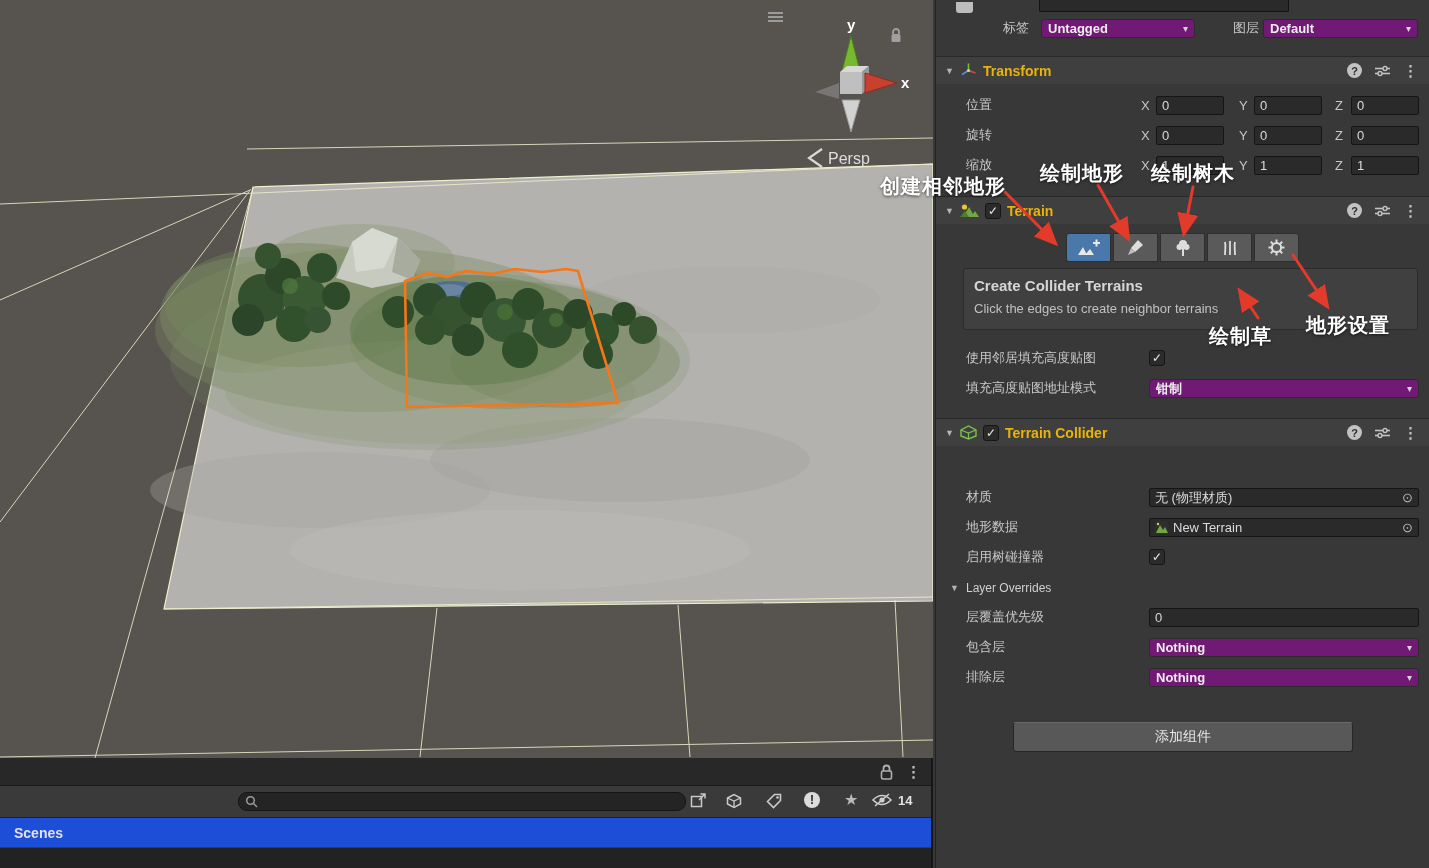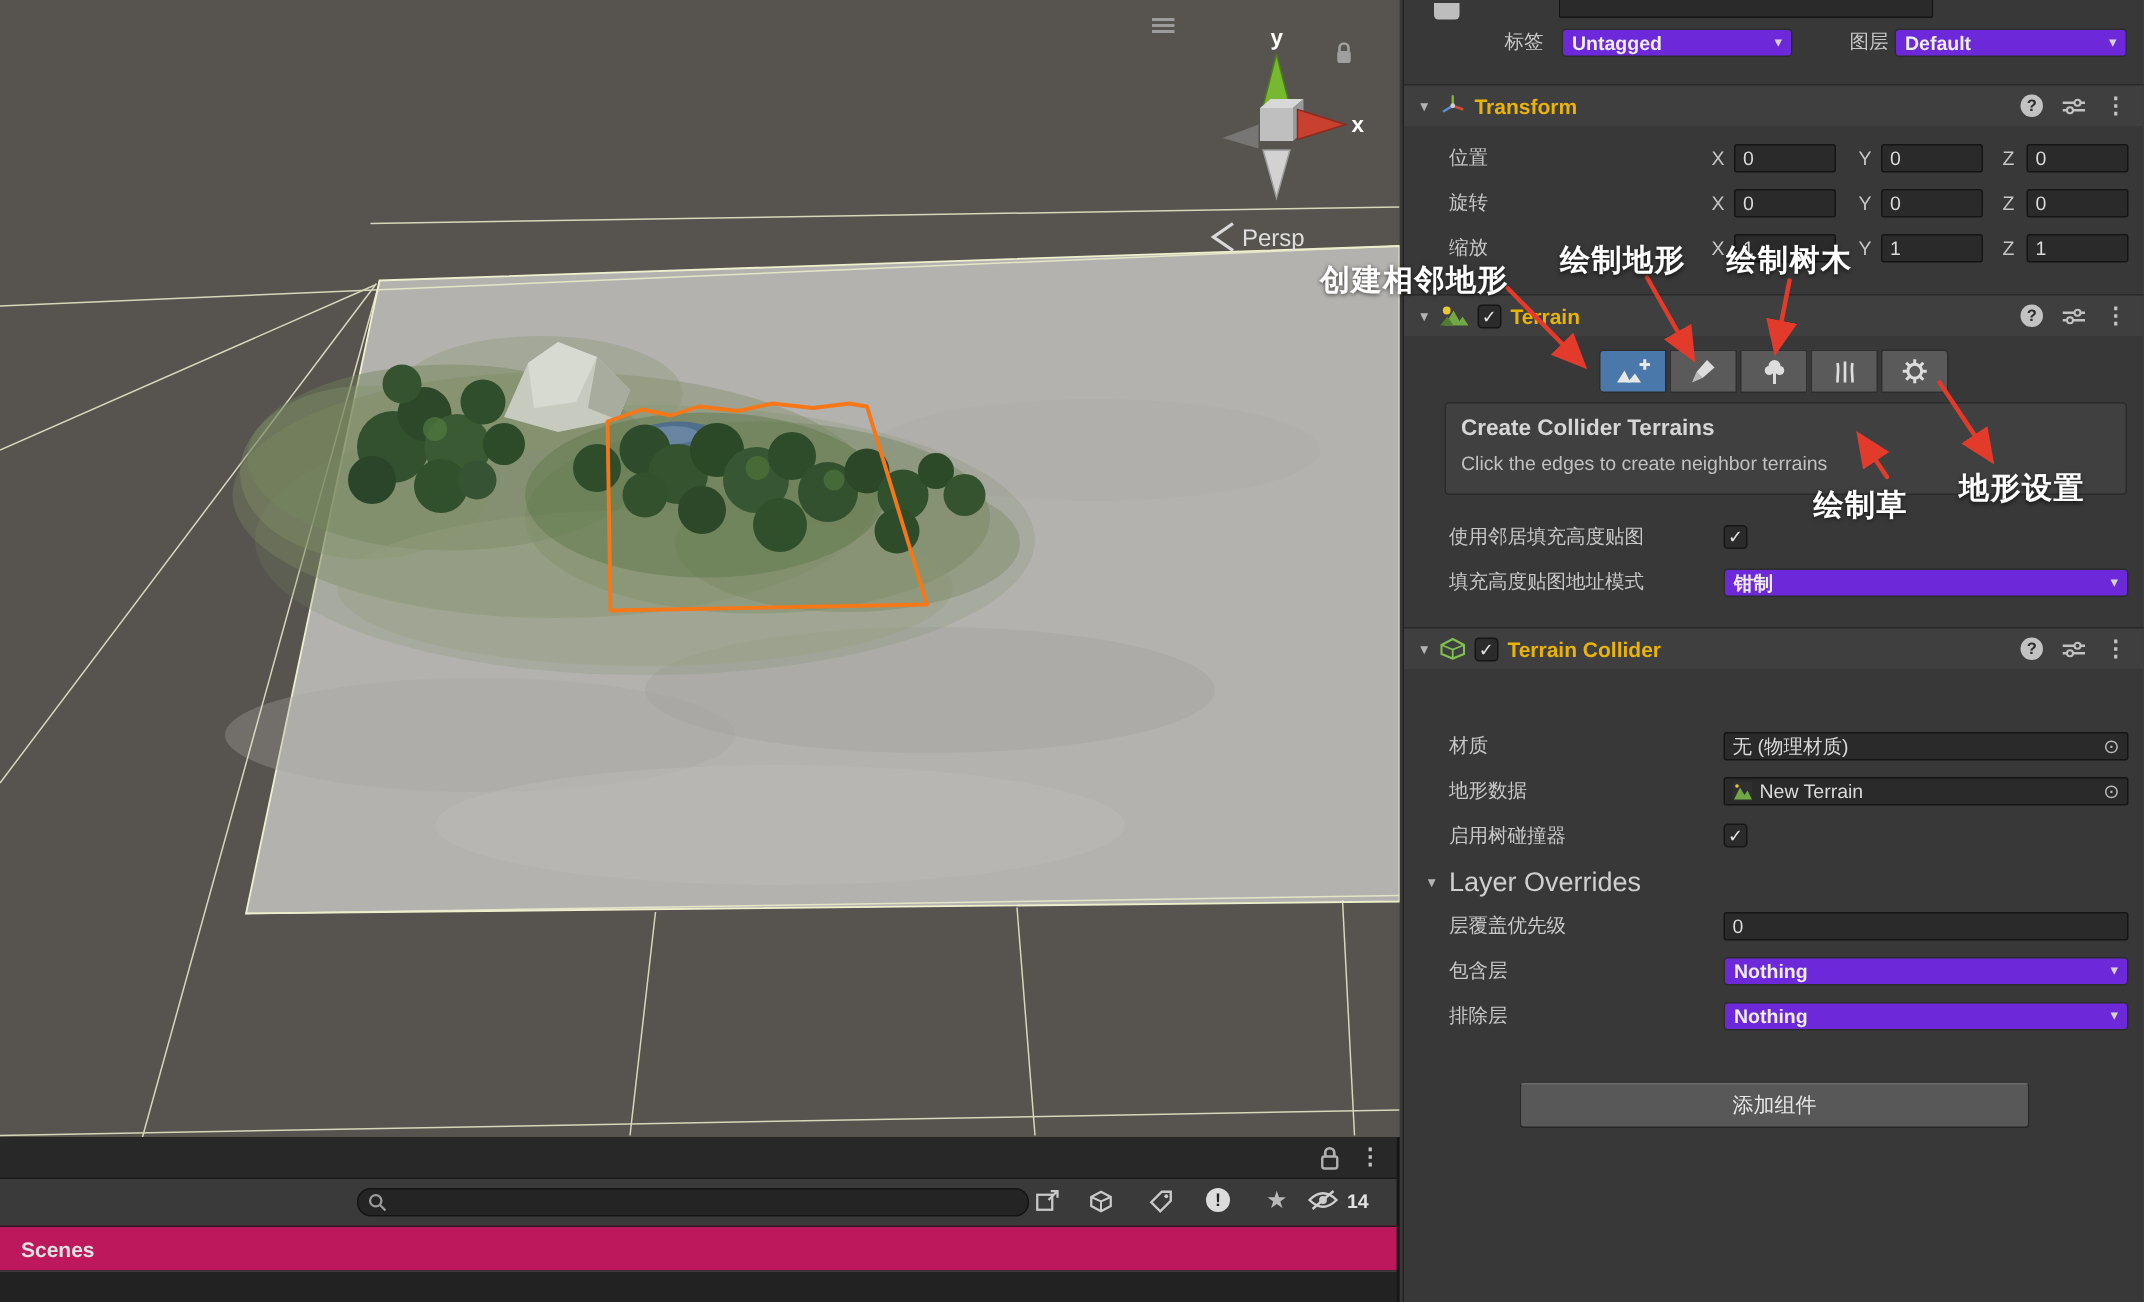--- a/index.html
+++ b/index.html
@@ -13,21 +13,21 @@
   .project{position:absolute;left:0;top:758px;width:933px;height:110px;background:#232323;border-right:2px solid #161616}
   .p-head{position:absolute;left:0;top:0;width:100%;height:28px;background:#282828;border-bottom:1px solid #191919}
   .p-head .kebab{position:absolute;right:10px;top:6px}
   .p-head svg{position:absolute;right:38px;top:6px}
   .p-toolbar{position:absolute;left:0;top:28px;width:100%;height:31px;background:#3a3a3a}
   .searchbox{position:absolute;left:238px;top:6px;width:448px;height:19px;background:#242424;border:1px solid #141414;border-radius:9px;display:flex;align-items:center;padding-left:6px}
   .pi{position:absolute;top:7px}
   .alertc{position:absolute;left:804px;top:6px;width:16px;height:16px;border-radius:50%;background:#dcdcdc;color:#222;font-size:12px;font-weight:bold;text-align:center;line-height:16px}
   .star{position:absolute;left:844px;top:4px;color:#b8b8b8;font-size:16px}
   .count{position:absolute;left:898px;top:7px;color:#e2e2e2;font-size:13px;font-weight:bold}
-  .p-crumb{position:absolute;left:0;top:59px;width:100%;height:30px;background:#be185d;border-top:1px solid #1f1f1f;display:flex;align-items:center}
+  .p-crumb{position:absolute;left:0;top:59px;width:100%;height:30px;background:#1d4ed8;border-top:1px solid #1f1f1f;display:flex;align-items:center}
   .p-folder{margin-left:14px;font-size:14px;font-weight:bold;color:#e2e2e2}
   .p-rest{position:absolute;left:0;top:89px;width:100%;height:21px;background:#222;border-top:1px solid #3c3c3c}
   .kebab{color:#c2c2c2;font-size:15px;font-weight:bold;line-height:1}
 
   
   .inspector{position:absolute;left:935px;top:0;width:494px;height:868px;background:#383838;border-left:1px solid #232323}
   .sliver-icon{position:absolute;left:20px;top:2px;width:17px;height:11px;background:#bdbdbd;border-radius:0 0 3px 3px}
   .sliver-field{position:absolute;left:103px;top:0;width:250px;height:12px;background:#2a2a2a;border:1px solid #141414;border-top:none;border-radius:0 0 2px 2px}
   .irow{position:absolute;left:0;right:0;height:22px;display:flex;align-items:center}
   .lbl{margin-left:30px;font-size:13px;color:#c8c8c8;white-space:nowrap}
@@ -35,21 +35,21 @@
   .chead{position:absolute;left:0;right:0;height:28px;background:#3f3f3f;border-top:1px solid #292929;display:flex;align-items:center;gap:6px}
   .fold{margin-left:9px;font-size:9px;color:#b4b4b4}
   .fold2{font-size:9px;color:#b4b4b4;position:absolute;left:14px}
   .ctitle{font-size:14px;font-weight:bold;color:#eab308}
   .hicons{margin-left:auto;display:flex;align-items:center;gap:13px;margin-right:11px}
   .help{width:15px;height:15px;border-radius:50%;background:#c2c2c2;color:#2c2c2c;font-size:11px;font-weight:bold;display:flex;align-items:center;justify-content:center}
   .cbox{width:16px;height:16px;background:#2b2b2b;border:1px solid #161616;border-radius:3px;color:#e6e6e6;font-size:12px;line-height:14px;text-align:center;flex:none}
   .cbox.abs{position:absolute;left:213px}
   .f{position:absolute;height:19px;background:#2a2a2a;border:1px solid #151515;border-radius:2px;color:#dadada;font-size:13px;line-height:17px;padding:0 5px}
   .axl{position:absolute;font-size:13px;color:#c6c6c6}
-  .drop{position:absolute;height:19px;background:#6d28d9;border:1px solid #2c2c2c;border-radius:3px;color:#ededed;font-size:13px;font-weight:bold;line-height:17px;padding:0 6px;display:flex;align-items:center}
+  .drop{position:absolute;height:19px;background:#701a75;border:1px solid #2c2c2c;border-radius:3px;color:#ededed;font-size:13px;font-weight:bold;line-height:17px;padding:0 6px;display:flex;align-items:center}
   .drop .caret{margin-left:auto;font-size:10px;color:#d4d4d4;font-weight:normal}
   .obj{display:flex;align-items:center;gap:5px;font-weight:normal}
   .picker{margin-left:auto;color:#b9b9b9;font-size:13px}
   .tbar{position:absolute;top:233px;left:0;right:0;display:flex;justify-content:center;gap:2px}
   .tbtn{width:45px;height:29px;background:#5a5a5a;border:1px solid #2e2e2e;display:flex;align-items:center;justify-content:center}
   .tbtn:first-child{border-radius:3px 0 0 3px}
   .tbtn:last-child{border-radius:0 3px 3px 0}
   .tbtn.sel{background:#4a78ab}
   .infobox{position:absolute;top:268px;left:27px;right:11px;height:62px;background:#404040;border:1px solid #2b2b2b;border-radius:3px;padding:8px 10px}
   .ib-title{font-size:15px;font-weight:bold;color:#d6d6d6}
@@ -402,21 +402,21 @@
       <span class="picker">⊙</span>
     </div>
   </div>
   <div class="irow" style="top:546px">
     <span class="lbl">启用树碰撞器</span>
     <span class="cbox abs"><span>✓</span></span>
   </div>
 
   <div class="irow" style="top:577px">
     <span class="fold2">▼</span>
-    <span class="lbl" style="font-size:18px;color:#cfcfcf">Layer Overrides</span>
+    <span class="lbl" style="font-size:12px;color:#cfcfcf">Layer Overrides</span>
   </div>
   <div class="irow" style="top:606px">
     <span class="lbl ind">层覆盖优先级</span>
     <div class="f" style="left:213px;width:270px">0</div>
   </div>
   <div class="irow" style="top:636px">
     <span class="lbl ind">包含层</span>
     <div class="drop" style="left:213px;width:270px">
       <span>Nothing</span>
         <span class="caret">▾</span>

